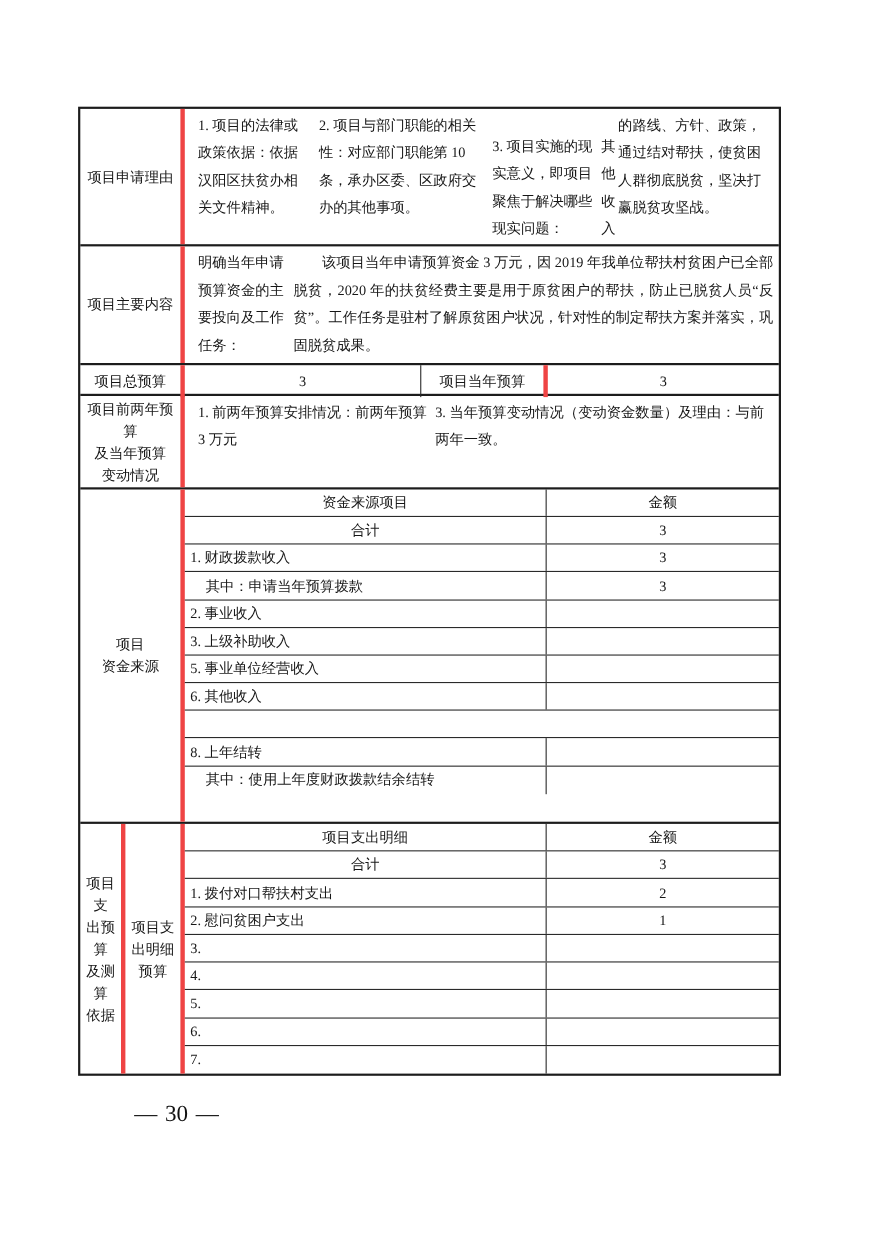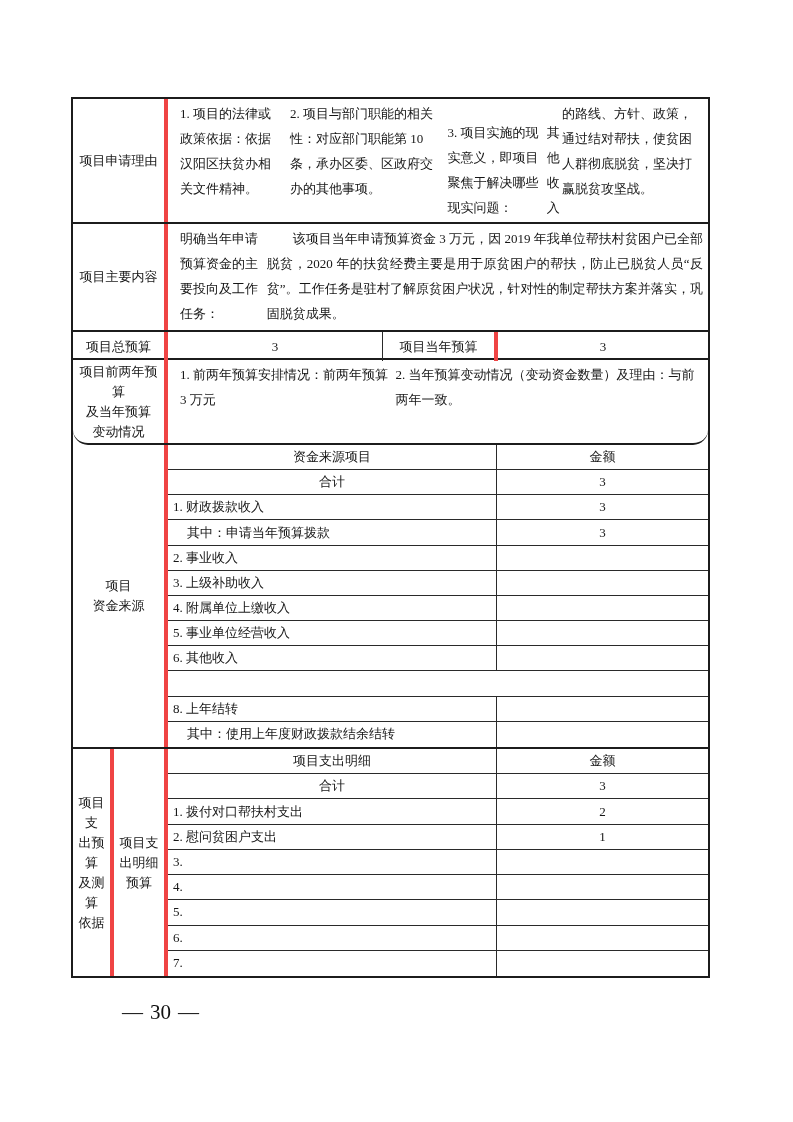--- a/index.html
+++ b/index.html
@@ -11,21 +11,21 @@
   .doc-table{
     position:absolute;left:71px;top:97px;width:639px;height:881px;
     box-sizing:border-box;border:2px solid #1c1c1c;
     display:flex;flex-direction:column;font-size:13px;
   }
   .trow{box-sizing:border-box;display:grid;border-bottom:2px solid #1c1c1c;}
   .trow:last-child{border-bottom:none;}
   .r1{height:125px;grid-template-columns:95px 1fr;}
   .r2{height:108px;grid-template-columns:95px 1fr;}
   .r3{height:28px;grid-template-columns:95px 215px 115px 1fr;}
-  .r4{height:85px;grid-template-columns:95px 1fr;border-radius:15px;}
+  .r4{height:85px;grid-template-columns:95px 1fr;}
   .s5{height:304px;grid-template-columns:95px 1fr;}
   .s6{flex:1;grid-template-columns:41px 54px 1fr;}
   .lbl{
     box-sizing:border-box;border-right:4px solid #ef4444;
     display:flex;flex-direction:column;align-items:center;justify-content:center;
     text-align:center;line-height:20px;padding:0 1px;
   }
   .cellc{
     box-sizing:border-box;display:flex;flex-direction:row;justify-content:center;
     padding:2px 5px;line-height:25px;
@@ -84,21 +84,21 @@
     </div>
 
     <div class="trow r4">
       <div class="lbl">
         <div>项目前两年预算</div>
         <div>及当年预算</div>
         <div>变动情况</div>
       </div>
       <div class="cellc">
         <div class="ln-ind">1. 前两年预算安排情况：前两年预算 3 万元</div>
-        <div class="ln-ind">2. 当年预算变动情况（变动资金数量）及理由：与前两年一致。</div>
+        <div class="ln-ind">3. 当年预算变动情况（变动资金数量）及理由：与前两年一致。</div>
       </div>
     </div>
 
     <div class="trow s5">
       <div class="lbl">
         <div>项目</div>
         <div>资金来源</div>
       </div>
       <div class="inner">
         <div class="irow">
@@ -116,24 +116,20 @@
         <div class="irow">
           <div class="icell ind">其中：申请当年预算拨款</div>
           <div class="amt">3</div>
         </div>
         <div class="irow">
           <div class="icell">2. 事业收入</div>
           <div class="amt"></div>
         </div>
         <div class="irow">
           <div class="icell">3. 上级补助收入</div>
-          <div class="amt"></div>
-        </div>
-        <div class="irow">
-          <div class="icell">4. 附属单位上缴收入</div>
           <div class="amt"></div>
         </div>
         <div class="irow">
           <div class="icell">5. 事业单位经营收入</div>
           <div class="amt"></div>
         </div>
         <div class="irow">
           <div class="icell">6. 其他收入</div>
           <div class="amt"></div>
         </div>

